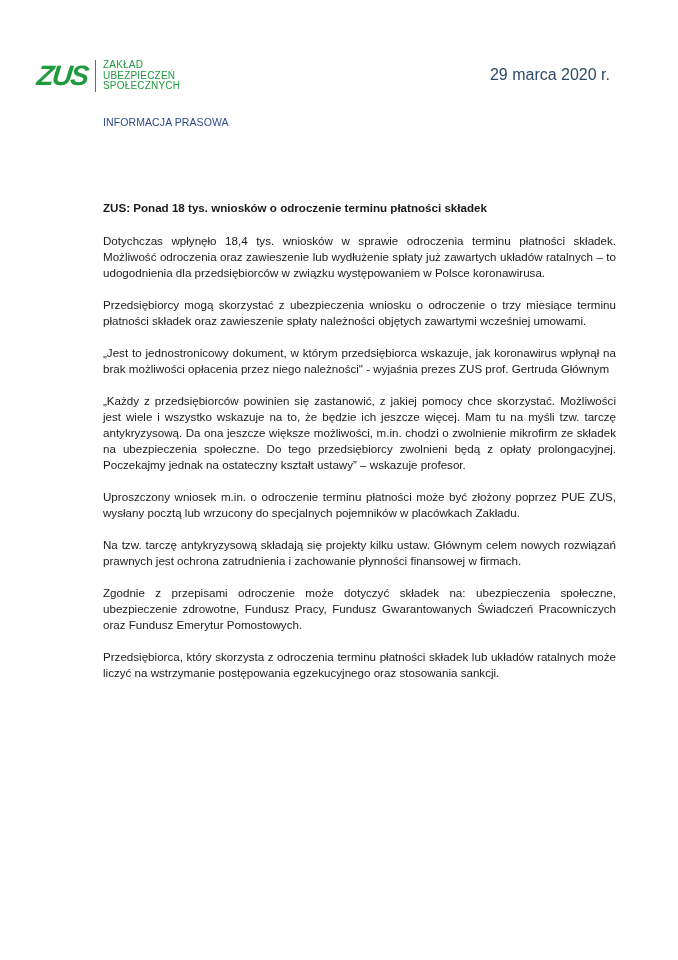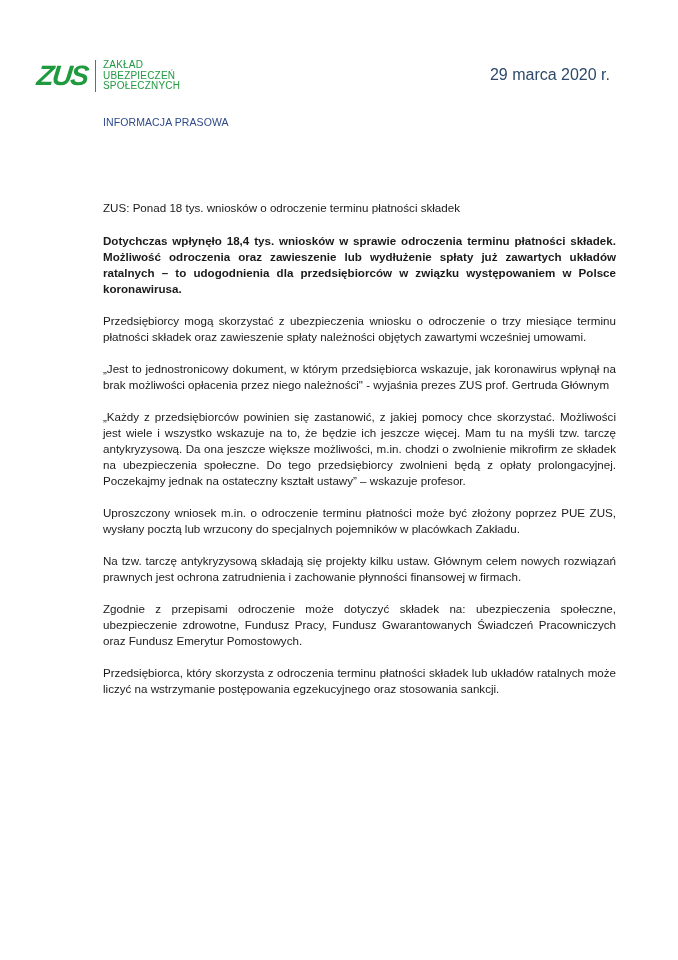--- a/index.html
+++ b/index.html
@@ -8,22 +8,22 @@
   .logo { position: absolute; left: 37px; top: 60px; display: flex; align-items: center; }
   .zus-mark { font-family: "Liberation Sans", sans-serif; font-weight: 700; font-style: italic;
               font-size: 28px; color: #1f9a3e; letter-spacing: -2px; line-height: 28px;
               transform: skewX(-6deg); }
   .logo-divider { width: 1px; height: 32px; background: #1f9a3e; margin: 0 7px 0 8px; }
   .org-name { font-size: 10px; line-height: 10.5px; color: #1f9a3e; letter-spacing: 0.2px; }
   .info-prasowa { position: absolute; left: 103px; top: 100px; font-size: 10.5px; color: #2e4a8a; letter-spacing: 0.1px; margin-top: 16px; }
   .date { position: absolute; right: 68px; top: 66px; font-size: 16px; color: #2e4a6a; }
   .content { position: absolute; left: 103px; top: 200px; width: 513px; font-size: 11.6px; line-height: 16px; }
   .content p { margin: 0 0 16px 0; text-align: justify; }
-  .title { font-weight: 400; margin-bottom: 17px !important; }
-  .lead { font-weight: 700; }
+  .title { font-weight: 700; margin-bottom: 17px !important; }
+  .lead { font-weight: 400; }
   .spacer { height: 16px; }
 </style>
 </head>
 <body>
 
 <div class="logo">
   <span class="zus-mark">ZUS</span>
   <span class="logo-divider"></span>
   <div class="org-name">
     <div>ZAKŁAD</div>

